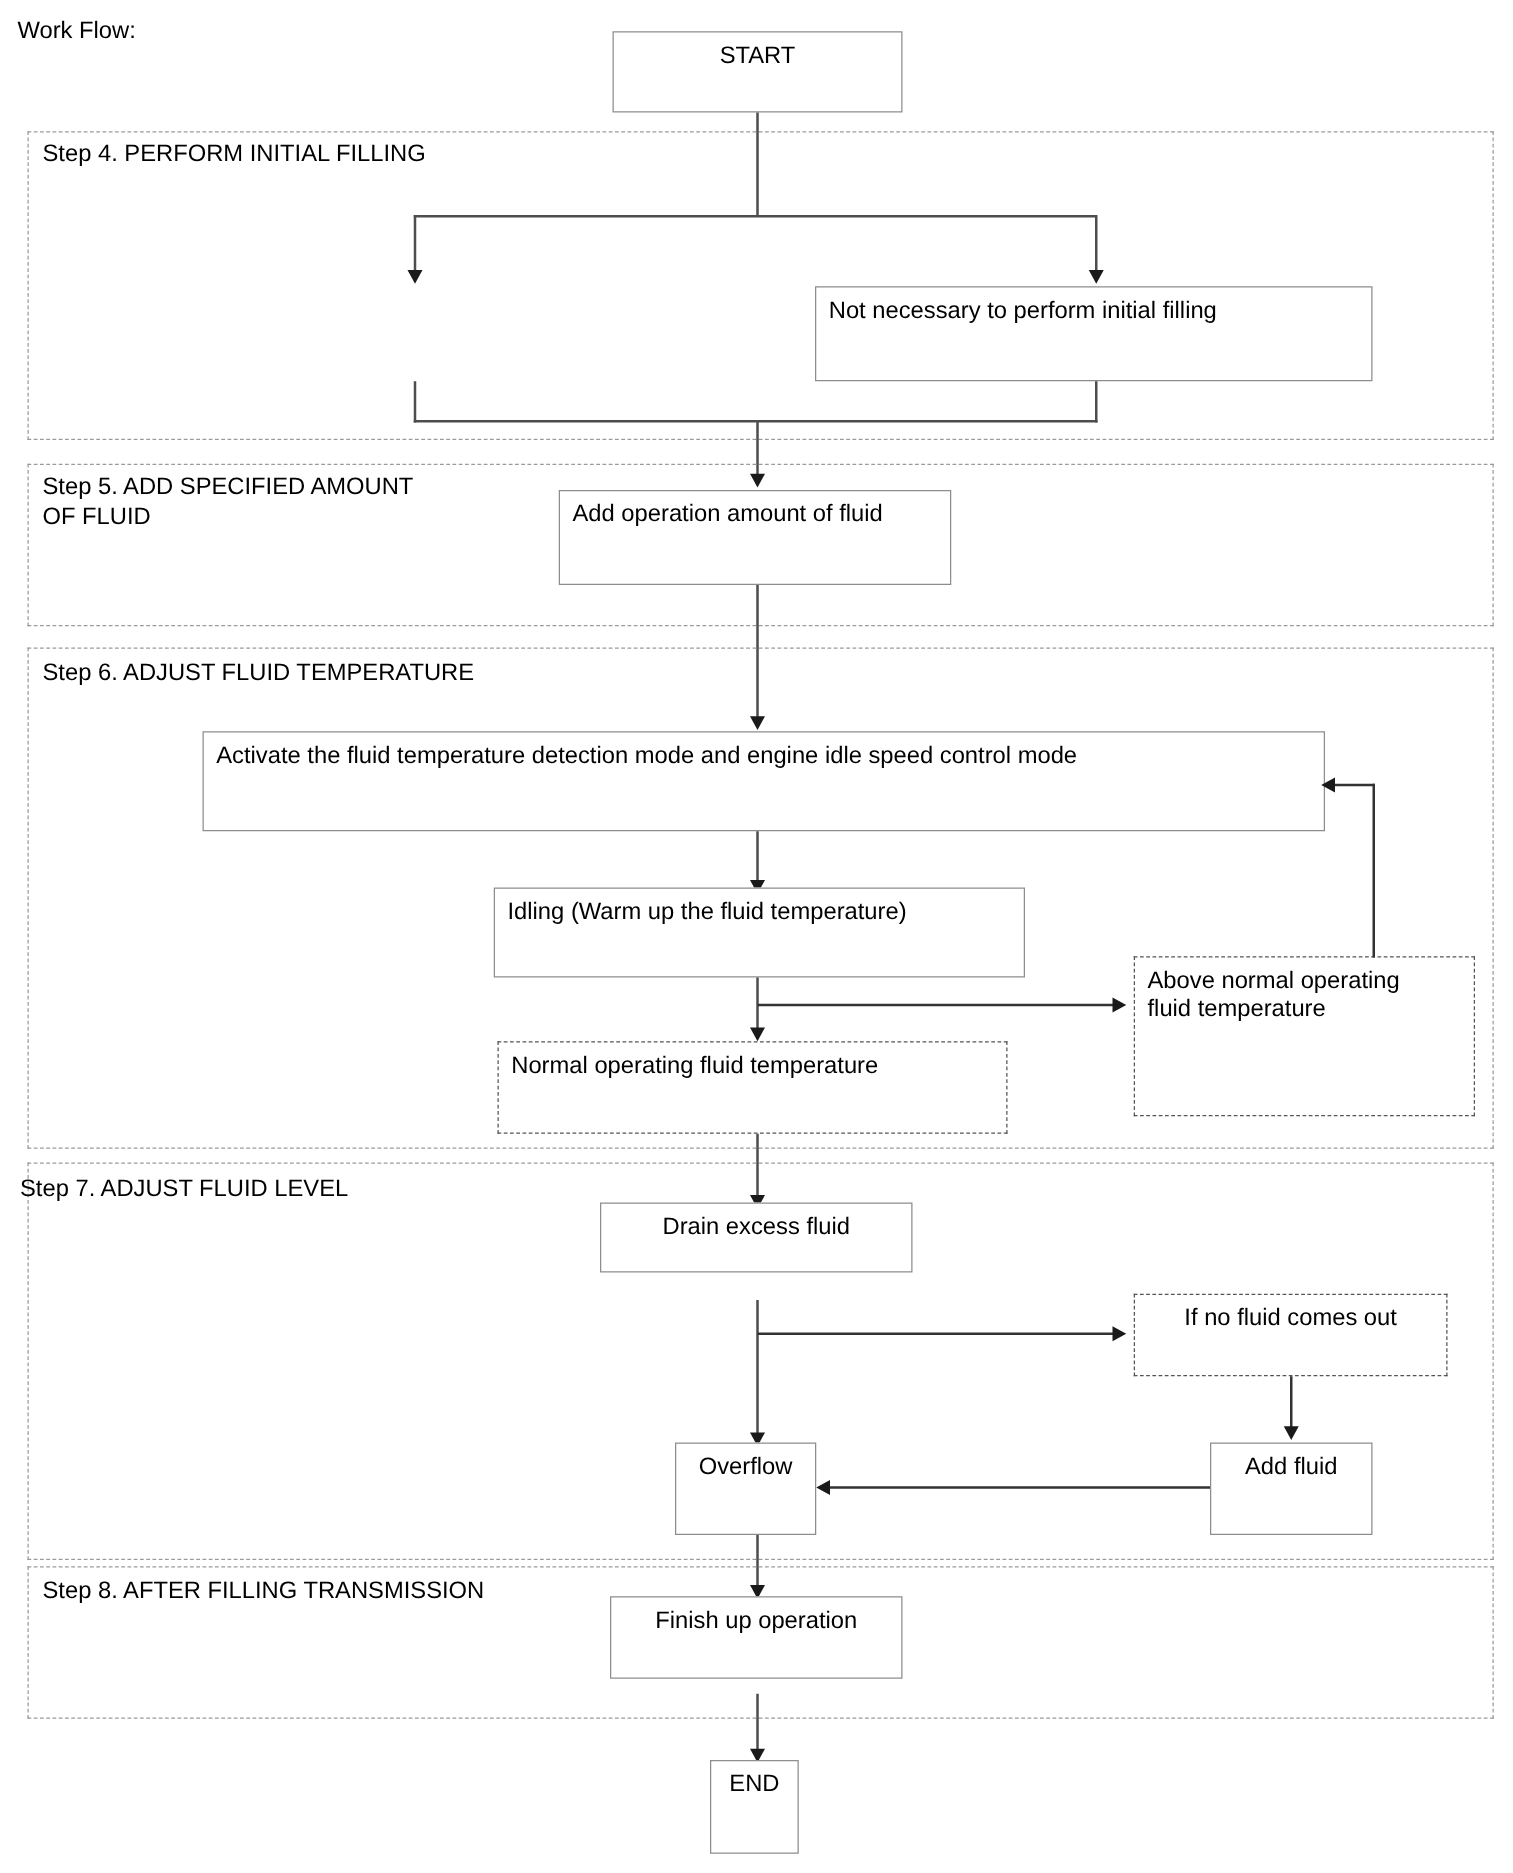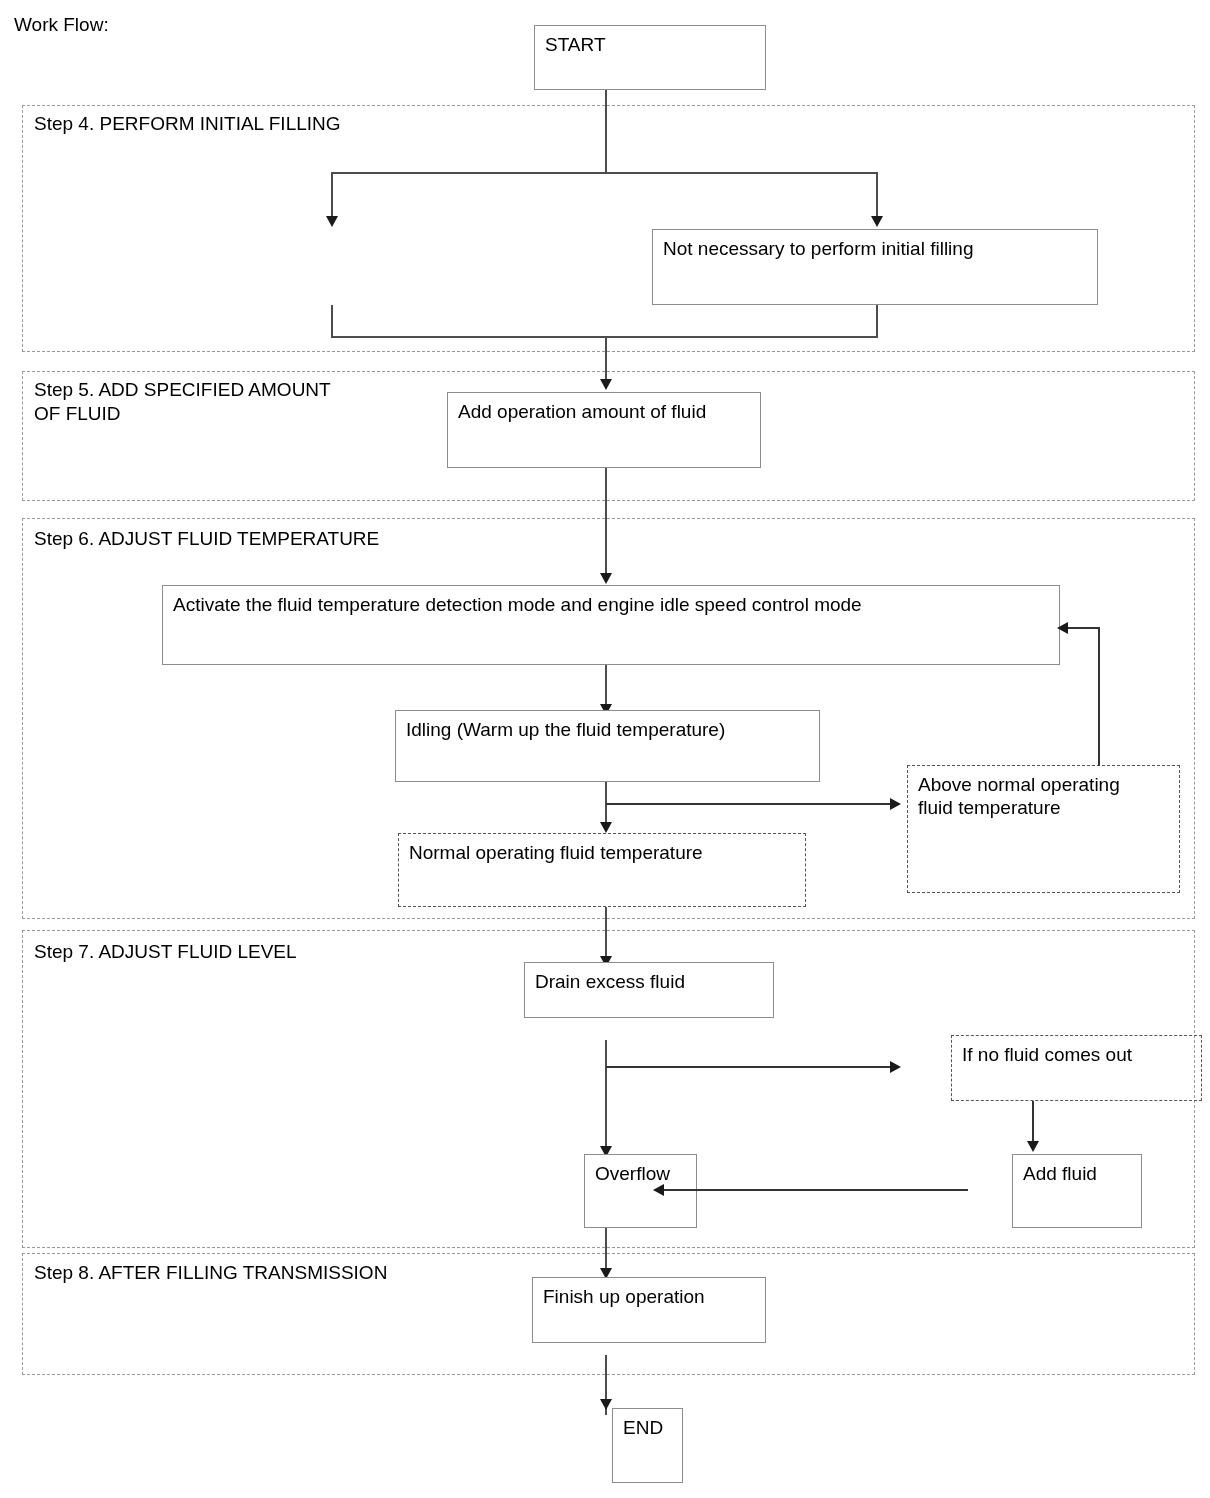--- a/index.html
+++ b/index.html
@@ -44,21 +44,21 @@
   .node {
     position: absolute;
     box-sizing: border-box;
     border: 1px solid #8d8d8d;
     background: #ffffff;
     font-size: 19px;
     line-height: 23px;
     padding: 7px 10px 0 10px;
   }
   .node.center {
-    margin-left: 44px;
+    text-align: center;
   }
   .node.left {
     text-align: left;
   }
   
   .node.dashed {
     border: 1.6px dashed #555555;
     background: transparent;
   }
   
@@ -155,21 +155,21 @@
 fluid temperature</div>
 
   <div class="vline thin" style="left:1098px; top:627px; width:2px; height:139px;"></div>
   <div class="hline thin" style="left:1068px; top:627px; width:32px; height:2px;"></div>
   <div class="arrow-left" style="left:1057px; top:622px;"></div>
 
   <div class="vline" style="left:605px; top:907px; width:2px; height:57px;"></div>
   <div class="arrow-down" style="left:600px; top:956px;"></div>
 
   <div class="step-box" style="left:22px; top:930px; width:1173px; height:318px;"></div>
-  <div class="step-label" style="left:34px; top:940px;text-align:right;">Step 7. ADJUST FLUID LEVEL</div>
+  <div class="step-label" style="left:16px; top:940px;text-align:right;">Step 7. ADJUST FLUID LEVEL</div>
 
   <div class="node center" style="left:480px; top:962px; width:250px; height:56px;">Drain excess fluid</div>
 
   <div class="vline" style="left:605px; top:1040px; width:2px; height:118px;"></div>
   <div class="arrow-down" style="left:600px; top:1146px;"></div>
   <div class="hline thin" style="left:606px; top:1066px; width:285px; height:2px;"></div>
   <div class="arrow-right" style="left:890px; top:1061px;"></div>
 
   <div class="node dashed center" style="left:907px; top:1035px; width:251px; height:66px;">If no fluid comes out</div>
 

